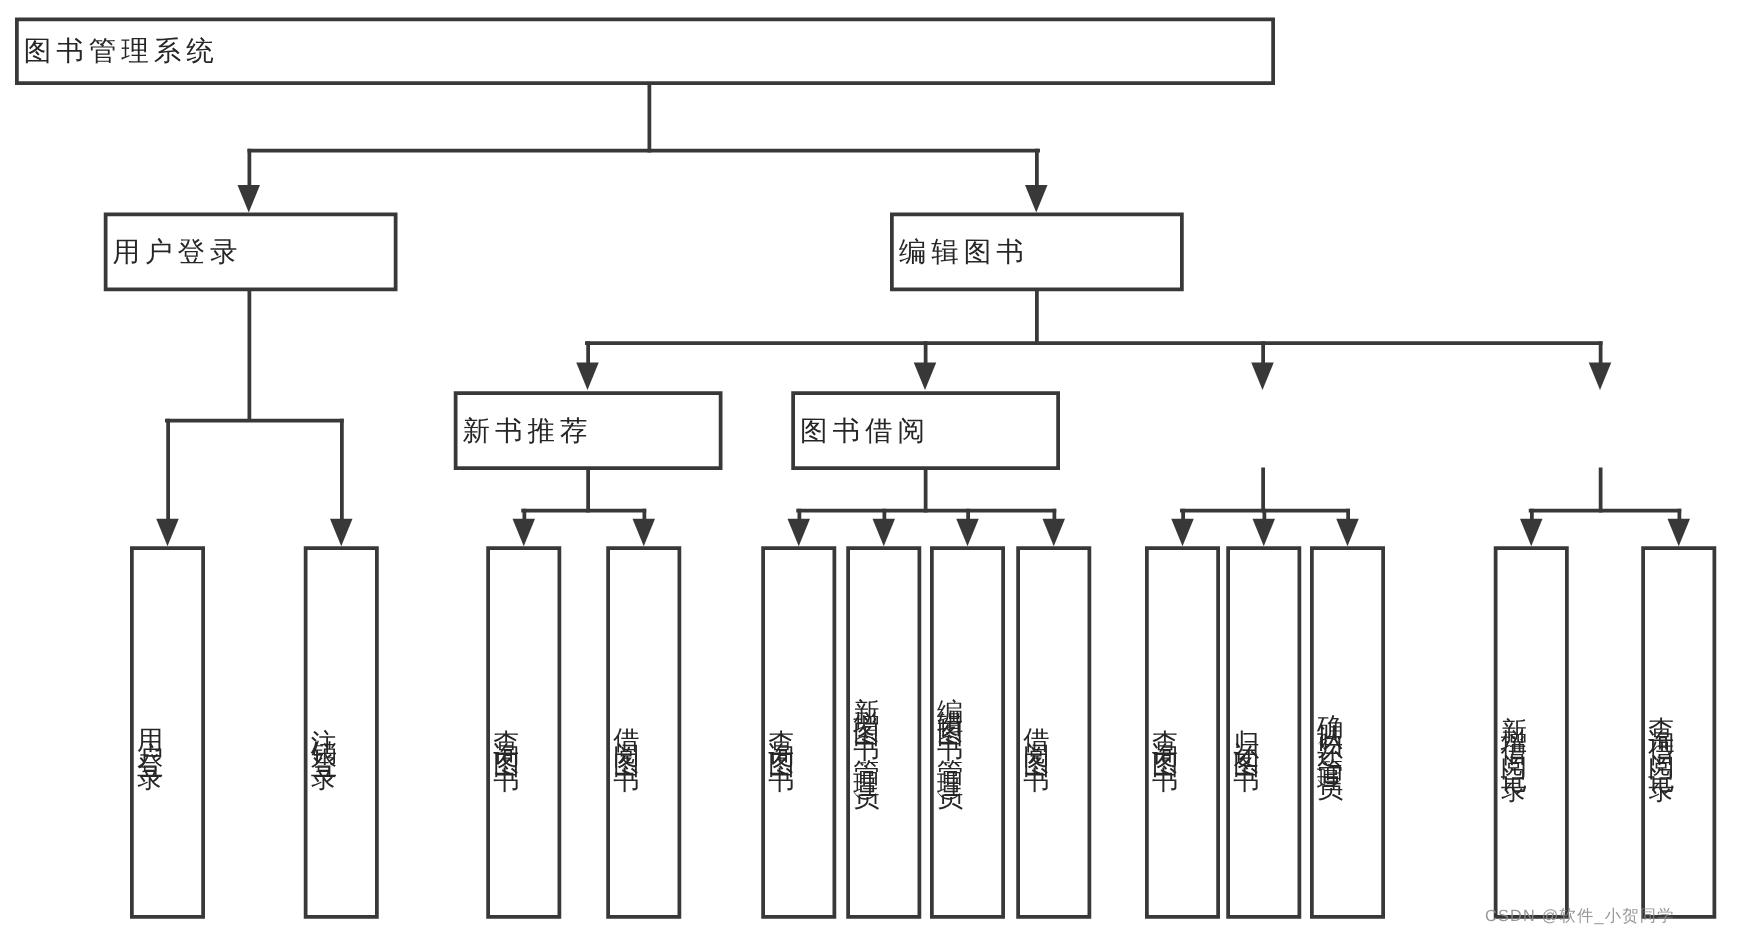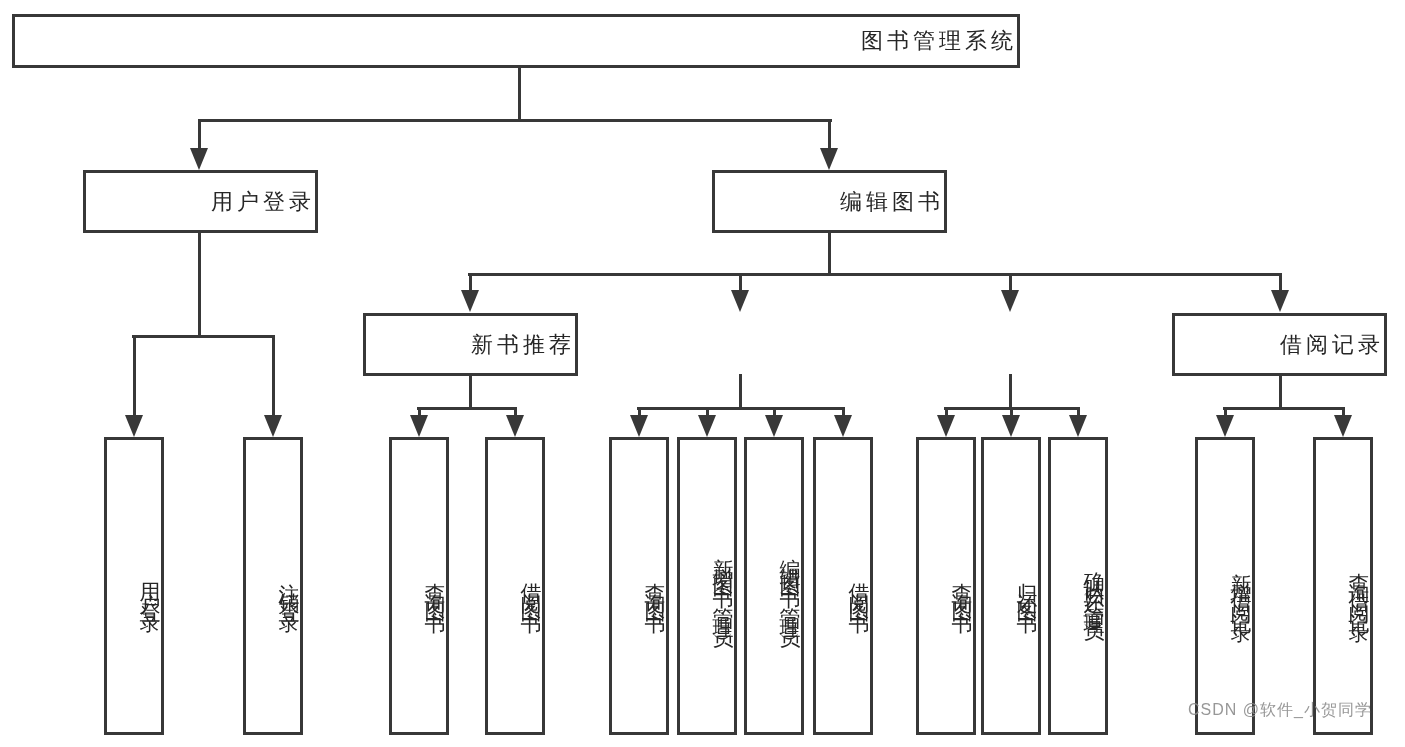--- a/index.html
+++ b/index.html
@@ -14,22 +14,23 @@
     overflow: hidden;
   }
 
   
   .node {
     position: absolute;
     background: #ffffff;
     border: 3px solid #383838;
     display: flex;
     align-items: center;
-    justify-content: flex-end;
+    justify-content: flex-start;
     color: #262626;
+    font-family: Liberation Mono, monospace;
   }
   .node.h-label {
     font-size: 22px;
     letter-spacing: 4px;
     text-indent: 4px; 
     white-space: nowrap;
   }
   .node.v-box {
     width: 60px;
     height: 298px;
@@ -53,22 +54,22 @@
     width: 0; height: 0;
     border-left: 9px solid transparent;
     border-right: 9px solid transparent;
     border-top: 22px solid #383838;
   }
 
   
   .watermark {
     position: absolute;
     left: 1188px;
-    top: 700px;
-    font-size: 16px;
+    top: 724px;
+    font-size: 13px;
     color: rgba(140, 140, 140, 0.9);
     white-space: nowrap;
     z-index: 10;
     letter-spacing: 1px;
   }
 </style>
 </head>
 <body>
 
 <div class="canvas">
@@ -104,25 +105,25 @@
   <div class="hl" style="left:468px; top:273px; width:814px;"></div>
   <div class="vl" style="left:469px; top:273px; height:19px;"></div>
   <div class="arrow" style="left:461px; top:290px;"></div>
   <div class="vl" style="left:739px; top:273px; height:19px;"></div>
   <div class="arrow" style="left:731px; top:290px;"></div>
   <div class="vl" style="left:1009px; top:273px; height:19px;"></div>
   <div class="arrow" style="left:1001px; top:290px;"></div>
   <div class="vl" style="left:1279px; top:273px; height:19px;"></div>
   <div class="arrow" style="left:1271px; top:290px;"></div>
 
-  <div class="node h-label" style="left:363px; top:313px; width:215px; height:63px;padding-left:47px;">
+  <div class="node h-label" style="left:363px; top:313px; width:215px; height:63px;">
     <span>新书推荐</span>
   </div>
-  <div class="node h-label" style="left:1172px; top:313px; width:215px; height:63px;">
-    <span>借阅记录</span>
+  <div class="node h-label" style="left:633px; top:313px; width:215px; height:63px;">
+    <span>图书借阅</span>
   </div>
 
   <div class="vl" style="left:469px; top:374px; height:36px;"></div>
   <div class="vl" style="left:739px; top:374px; height:36px;"></div>
   <div class="vl" style="left:1009px; top:374px; height:36px;"></div>
   <div class="vl" style="left:1279px; top:374px; height:36px;"></div>
 
   <div class="hl" style="left:417px; top:407px; width:100px;"></div>
   <div class="hl" style="left:637px; top:407px; width:208px;"></div>
   <div class="hl" style="left:944px; top:407px; width:136px;"></div>

